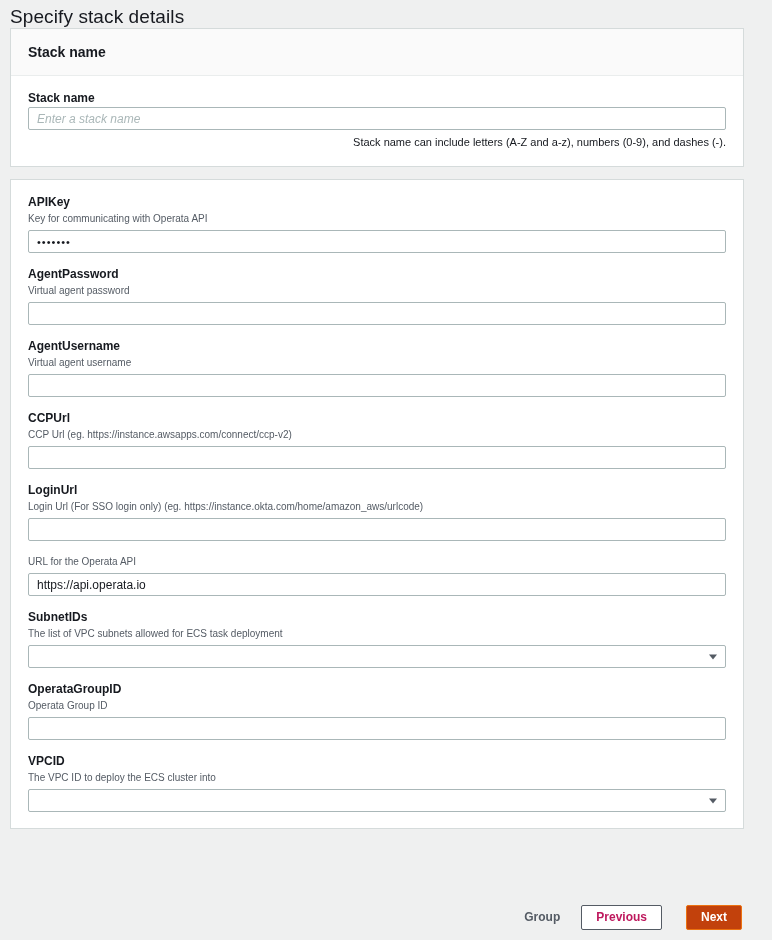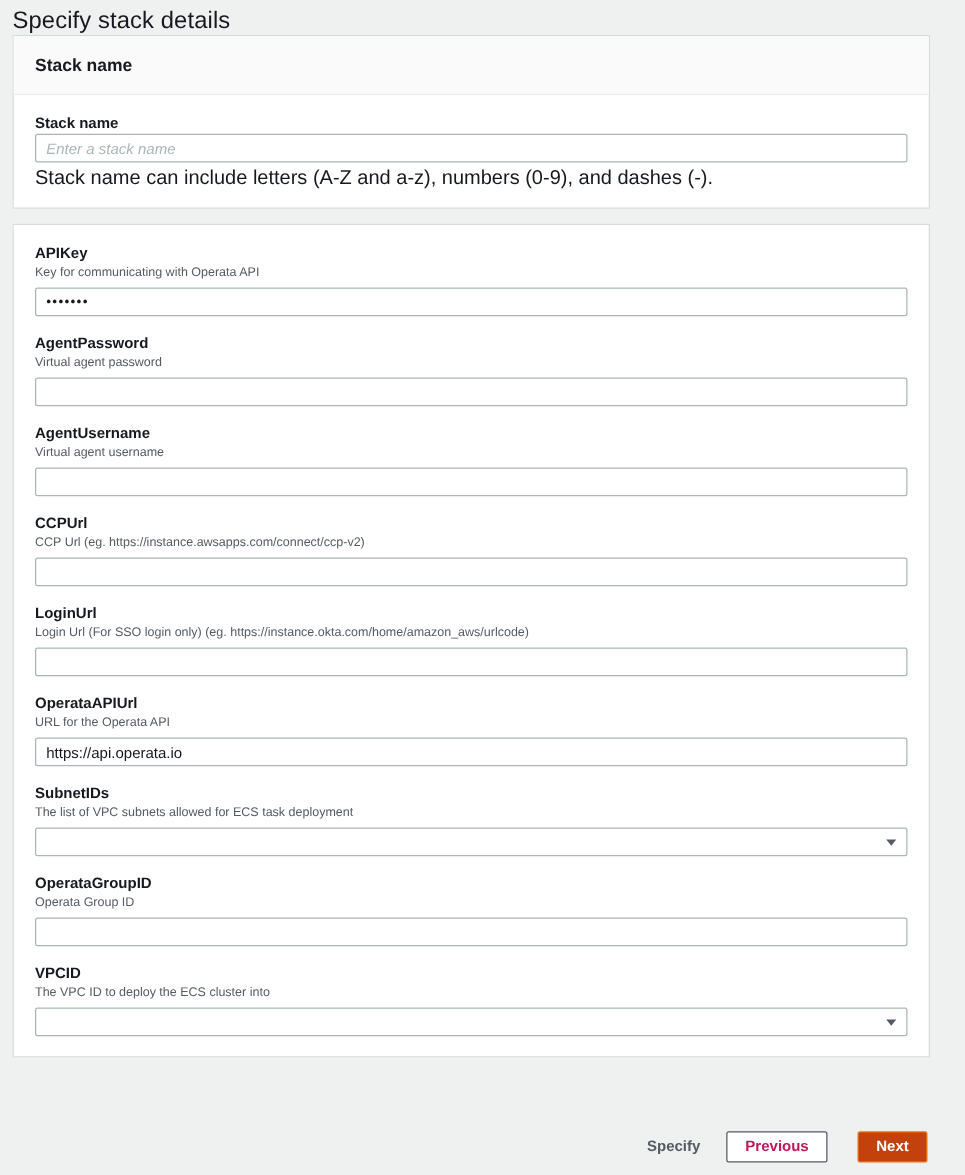--- a/index.html
+++ b/index.html
@@ -75,24 +75,25 @@
     line-height: 16px;
     margin-bottom: 1px;
   }
   .field-desc {
     font-size: 10px;
     color: #545b64;
     line-height: 15px;
     margin-bottom: 4px;
   }
   .field-hint {
-    font-size: 16px;
+    font-size: 11px;
     color: #16191f;
     line-height: 15px;
     margin-top: 5px;
+    text-align: right;
   }
   .input {
     display: block;
     width: 100%;
     box-sizing: border-box;
     height: 23px;
     line-height: 21px;
     padding: 0 8px;
     border: 1px solid #aab7b8;
     border-radius: 2px;
@@ -207,21 +208,20 @@
           <div class="field-label">CCPUrl</div>
           <div class="field-desc">CCP Url (eg. https://instance.awsapps.com/connect/ccp-v2)</div>
           <input class="input" type="text" style="">
         </div>
         <div class="field">
           <div class="field-label">LoginUrl</div>
           <div class="field-desc">Login Url (For SSO login only) (eg. https://instance.okta.com/home/amazon_aws/urlcode)</div>
           <input class="input" type="text" style="">
         </div>
         <div class="field">
-          <div class="field-label">OperataAPIUrl</div>
           <div class="field-desc">URL for the Operata API</div>
           <input class="input" type="text" value="https://api.operata.io" style="">
         </div>
         <div class="field">
           <div class="field-label">SubnetIDs</div>
           <div class="field-desc">The list of VPC subnets allowed for ECS task deployment</div>
           <div class="select-wrap">
             <input class="input" type="text" readonly="" style="">
             <span class="select-arrow"></span>
           </div>
@@ -236,18 +236,18 @@
           <div class="field-desc">The VPC ID to deploy the ECS cluster into</div>
           <div class="select-wrap">
             <input class="input" type="text" readonly="" style="">
             <span class="select-arrow"></span>
           </div>
         </div>
       </div>
   </section>
 
   <div class="footer">
-    <button class="btn btn-link">Specify</button>
+    <button class="btn btn-link">Group</button>
     <button class="btn btn-normal">Previous</button>
     <button class="btn btn-primary">Next</button>
   </div>
 
 </div>
 
 </body></html>

